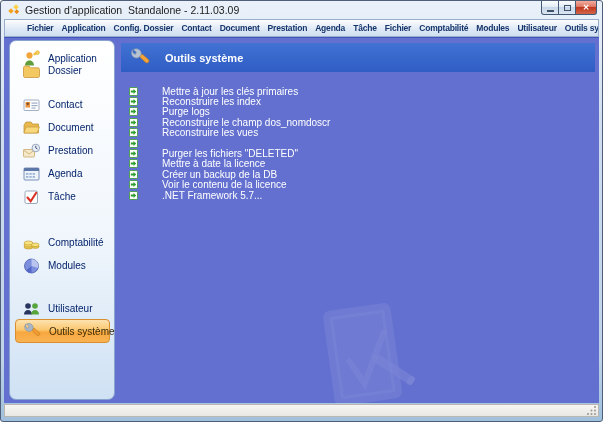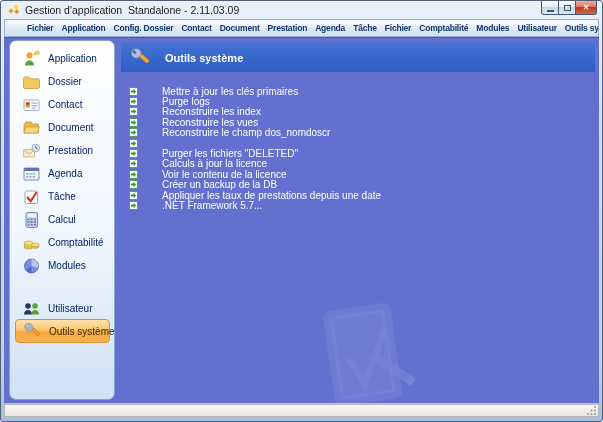--- a/index.html
+++ b/index.html
@@ -110,21 +110,21 @@
       <div class="side-item" style="top:6px">
         <svg class="sicon" viewBox="0 0 20 20">
           <rect x="11.5" y="3" width="6" height="2.6" rx="1.3" fill="#f6c44d" transform="rotate(-30 14.5 4.3)"></rect>
           <circle cx="16" cy="3.6" r="1.9" fill="#fad25f" stroke="#cf9b22" stroke-width="0.5"></circle>
           <circle cx="8" cy="6.4" r="3.1" fill="#f2a53a"></circle>
           <path d="M3.5 16.5c0-3.1 2-5.1 4.5-5.1s4.5 2 4.5 5.1z" fill="#5f9e3a"></path>
         </svg>
         <span class="slbl">Application</span>
       </div>
 
-      <div class="side-item" style="top:29px">
+      <div class="side-item" style="top:18px">
         <svg class="sicon" viewBox="0 0 20 20">
           <path d="M2 6.5c0-.8.6-1.5 1.5-1.5h4L9 6.8h7.5c.8 0 1.5.7 1.5 1.5V15c0 .8-.7 1.5-1.5 1.5h-13C2.6 16.5 2 15.8 2 15z" fill="#f3c861" stroke="#c9973c" stroke-width="0.8"></path>
         </svg>
         <span class="slbl">Dossier</span>
       </div>
 
       <div class="side-item" style="top:52px">
         <svg class="sicon" viewBox="0 0 20 20">
           <rect x="2.5" y="5" width="15" height="10.5" rx="1" fill="#fdfdfd" stroke="#8e9bb3" stroke-width="0.8"></rect>
           <rect x="4" y="7" width="4.5" height="5.5" fill="#e8923f"></rect>
@@ -171,38 +171,20 @@
       </div>
 
       <div class="side-item" style="top:144px">
         <svg class="sicon" viewBox="0 0 20 20">
           <rect x="3.5" y="4" width="12.5" height="12.5" rx="1.5" fill="#fff" stroke="#9aa7bb" stroke-width="1"></rect>
           <path d="M6 10.5l3.2 3.8 5.5-8.5" fill="none" stroke="#d93025" stroke-width="2.1" stroke-linecap="round"></path>
         </svg>
         <span class="slbl">Tâche</span>
       </div>
 
-      <div class="side-item" style="top:167px">
-        <svg class="sicon" viewBox="0 0 20 20">
-          <rect x="4.5" y="2.5" width="11.5" height="15" rx="1.5" fill="#c7d6ea" stroke="#5f7aa6" stroke-width="0.8"></rect>
-          <rect x="6" y="4" width="8.5" height="3" fill="#eef4fb"></rect>
-          <g fill="#5f7aa6">
-            <rect x="6" y="8.5" width="2" height="1.7"></rect>
-              <rect x="9.2" y="8.5" width="2" height="1.7"></rect>
-              <rect x="12.4" y="8.5" width="2" height="1.7"></rect>
-            <rect x="6" y="11.2" width="2" height="1.7"></rect>
-              <rect x="9.2" y="11.2" width="2" height="1.7"></rect>
-              <rect x="12.4" y="11.2" width="2" height="1.7"></rect>
-            <rect x="6" y="13.9" width="2" height="1.7"></rect>
-              <rect x="9.2" y="13.9" width="2" height="1.7"></rect>
-              <rect x="12.4" y="13.9" width="2" height="1.7"></rect>
-          </g>
-        </svg>
-        <span class="slbl">Calcul</span>
-      </div>
 
       <div class="side-item" style="top:190px">
         <svg class="sicon" viewBox="0 0 20 20">
           <ellipse cx="7" cy="14" rx="4.5" ry="2" fill="#e8c84e" stroke="#b8922c" stroke-width="0.6"></ellipse>
           <ellipse cx="7" cy="12" rx="4.5" ry="2" fill="#f3d964" stroke="#b8922c" stroke-width="0.6"></ellipse>
           <ellipse cx="7" cy="10" rx="4.5" ry="2" fill="#f8e47e" stroke="#b8922c" stroke-width="0.6"></ellipse>
           <ellipse cx="13.8" cy="13.6" rx="3.8" ry="1.8" fill="#e8c84e" stroke="#b8922c" stroke-width="0.6"></ellipse>
           <ellipse cx="13.8" cy="11.8" rx="3.8" ry="1.8" fill="#f8e47e" stroke="#b8922c" stroke-width="0.6"></ellipse>
         </svg>
         <span class="slbl">Comptabilité</span>
@@ -252,83 +234,76 @@
               <rect x="0.5" y="0.5" width="9" height="9" rx="1.5" fill="#fff" stroke="#3d9b3d"></rect>
               <path d="M2 4h3V2.3L8 5 5 7.7V6H2z" fill="#2f9e2f"></path>
             </svg>
           <span class="ltext">Mettre à jour les clés primaires</span>
         </div>
         <div class="link-row">
           <svg class="aicon" viewBox="0 0 10 10">
               <rect x="0.5" y="0.5" width="9" height="9" rx="1.5" fill="#fff" stroke="#3d9b3d"></rect>
               <path d="M2 4h3V2.3L8 5 5 7.7V6H2z" fill="#2f9e2f"></path>
             </svg>
+          <span class="ltext">Reconstruire les index</span>
+        </div>
+        <div class="link-row">
+          <svg class="aicon" viewBox="0 0 10 10">
+              <rect x="0.5" y="0.5" width="9" height="9" rx="1.5" fill="#fff" stroke="#3d9b3d"></rect>
+              <path d="M2 4h3V2.3L8 5 5 7.7V6H2z" fill="#2f9e2f"></path>
+            </svg>
           <span class="ltext">Purge logs</span>
         </div>
         <div class="link-row">
           <svg class="aicon" viewBox="0 0 10 10">
               <rect x="0.5" y="0.5" width="9" height="9" rx="1.5" fill="#fff" stroke="#3d9b3d"></rect>
               <path d="M2 4h3V2.3L8 5 5 7.7V6H2z" fill="#2f9e2f"></path>
             </svg>
-          <span class="ltext">Reconstruire les index</span>
+          <span class="ltext">Reconstruire le champ dos_nomdoscr</span>
         </div>
         <div class="link-row">
           <svg class="aicon" viewBox="0 0 10 10">
               <rect x="0.5" y="0.5" width="9" height="9" rx="1.5" fill="#fff" stroke="#3d9b3d"></rect>
               <path d="M2 4h3V2.3L8 5 5 7.7V6H2z" fill="#2f9e2f"></path>
             </svg>
           <span class="ltext">Reconstruire les vues</span>
         </div>
         <div class="link-row">
           <svg class="aicon" viewBox="0 0 10 10">
               <rect x="0.5" y="0.5" width="9" height="9" rx="1.5" fill="#fff" stroke="#3d9b3d"></rect>
               <path d="M2 4h3V2.3L8 5 5 7.7V6H2z" fill="#2f9e2f"></path>
             </svg>
-          <span class="ltext">Reconstruire le champ dos_nomdoscr</span>
-        </div>
-        <div class="link-row">
-          <svg class="aicon" viewBox="0 0 10 10">
-              <rect x="0.5" y="0.5" width="9" height="9" rx="1.5" fill="#fff" stroke="#3d9b3d"></rect>
-              <path d="M2 4h3V2.3L8 5 5 7.7V6H2z" fill="#2f9e2f"></path>
-            </svg>
         </div>
         <div class="link-row">
           <svg class="aicon" viewBox="0 0 10 10">
               <rect x="0.5" y="0.5" width="9" height="9" rx="1.5" fill="#fff" stroke="#3d9b3d"></rect>
               <path d="M2 4h3V2.3L8 5 5 7.7V6H2z" fill="#2f9e2f"></path>
             </svg>
           <span class="ltext">Purger les fichiers "DELETED"</span>
         </div>
         <div class="link-row">
           <svg class="aicon" viewBox="0 0 10 10">
               <rect x="0.5" y="0.5" width="9" height="9" rx="1.5" fill="#fff" stroke="#3d9b3d"></rect>
               <path d="M2 4h3V2.3L8 5 5 7.7V6H2z" fill="#2f9e2f"></path>
             </svg>
-          <span class="ltext">Calculs à jour la licence</span>
+          <span class="ltext">Mettre à date la licence</span>
+        </div>
+        <div class="link-row">
+          <svg class="aicon" viewBox="0 0 10 10">
+              <rect x="0.5" y="0.5" width="9" height="9" rx="1.5" fill="#fff" stroke="#3d9b3d"></rect>
+              <path d="M2 4h3V2.3L8 5 5 7.7V6H2z" fill="#2f9e2f"></path>
+            </svg>
+          <span class="ltext">Créer un backup de la DB</span>
         </div>
         <div class="link-row">
           <svg class="aicon" viewBox="0 0 10 10">
               <rect x="0.5" y="0.5" width="9" height="9" rx="1.5" fill="#fff" stroke="#3d9b3d"></rect>
               <path d="M2 4h3V2.3L8 5 5 7.7V6H2z" fill="#2f9e2f"></path>
             </svg>
           <span class="ltext">Voir le contenu de la licence</span>
-        </div>
-        <div class="link-row">
-          <svg class="aicon" viewBox="0 0 10 10">
-              <rect x="0.5" y="0.5" width="9" height="9" rx="1.5" fill="#fff" stroke="#3d9b3d"></rect>
-              <path d="M2 4h3V2.3L8 5 5 7.7V6H2z" fill="#2f9e2f"></path>
-            </svg>
-          <span class="ltext">Créer un backup de la DB</span>
-        </div>
-        <div class="link-row">
-          <svg class="aicon" viewBox="0 0 10 10">
-              <rect x="0.5" y="0.5" width="9" height="9" rx="1.5" fill="#fff" stroke="#3d9b3d"></rect>
-              <path d="M2 4h3V2.3L8 5 5 7.7V6H2z" fill="#2f9e2f"></path>
-            </svg>
-          <span class="ltext">Appliquer les taux de prestations depuis une date</span>
         </div>
         <div class="link-row">
           <svg class="aicon" viewBox="0 0 10 10">
               <rect x="0.5" y="0.5" width="9" height="9" rx="1.5" fill="#fff" stroke="#3d9b3d"></rect>
               <path d="M2 4h3V2.3L8 5 5 7.7V6H2z" fill="#2f9e2f"></path>
             </svg>
           <span class="ltext">.NET Framework 5.7...</span>
         </div>
       </div>
 

